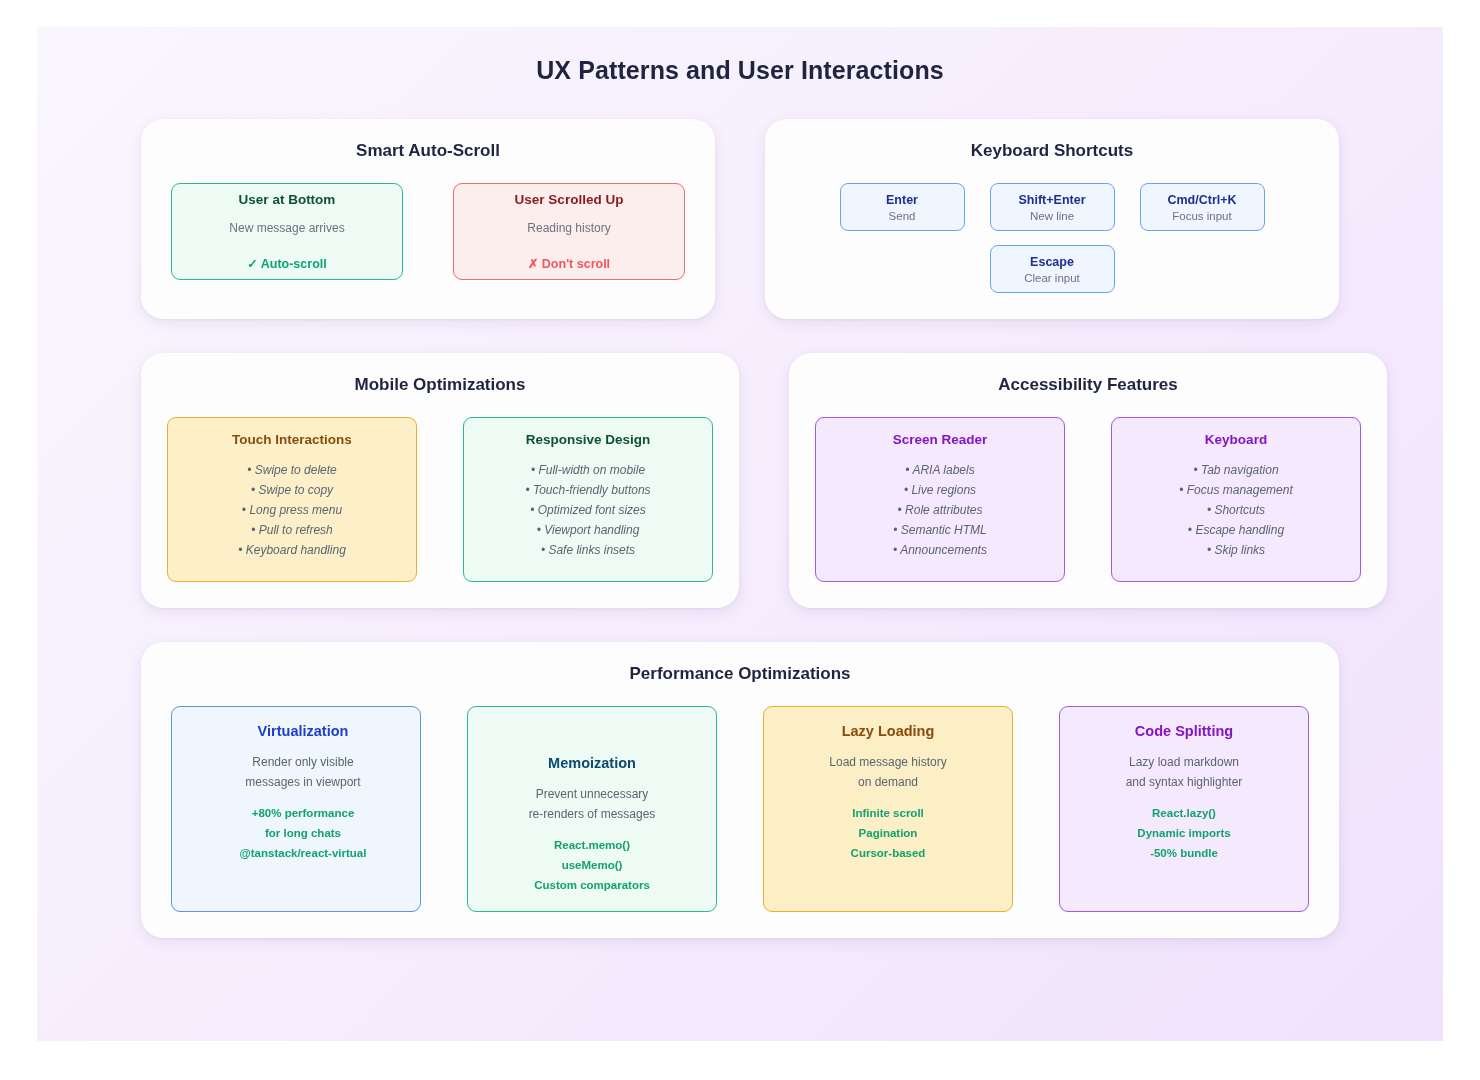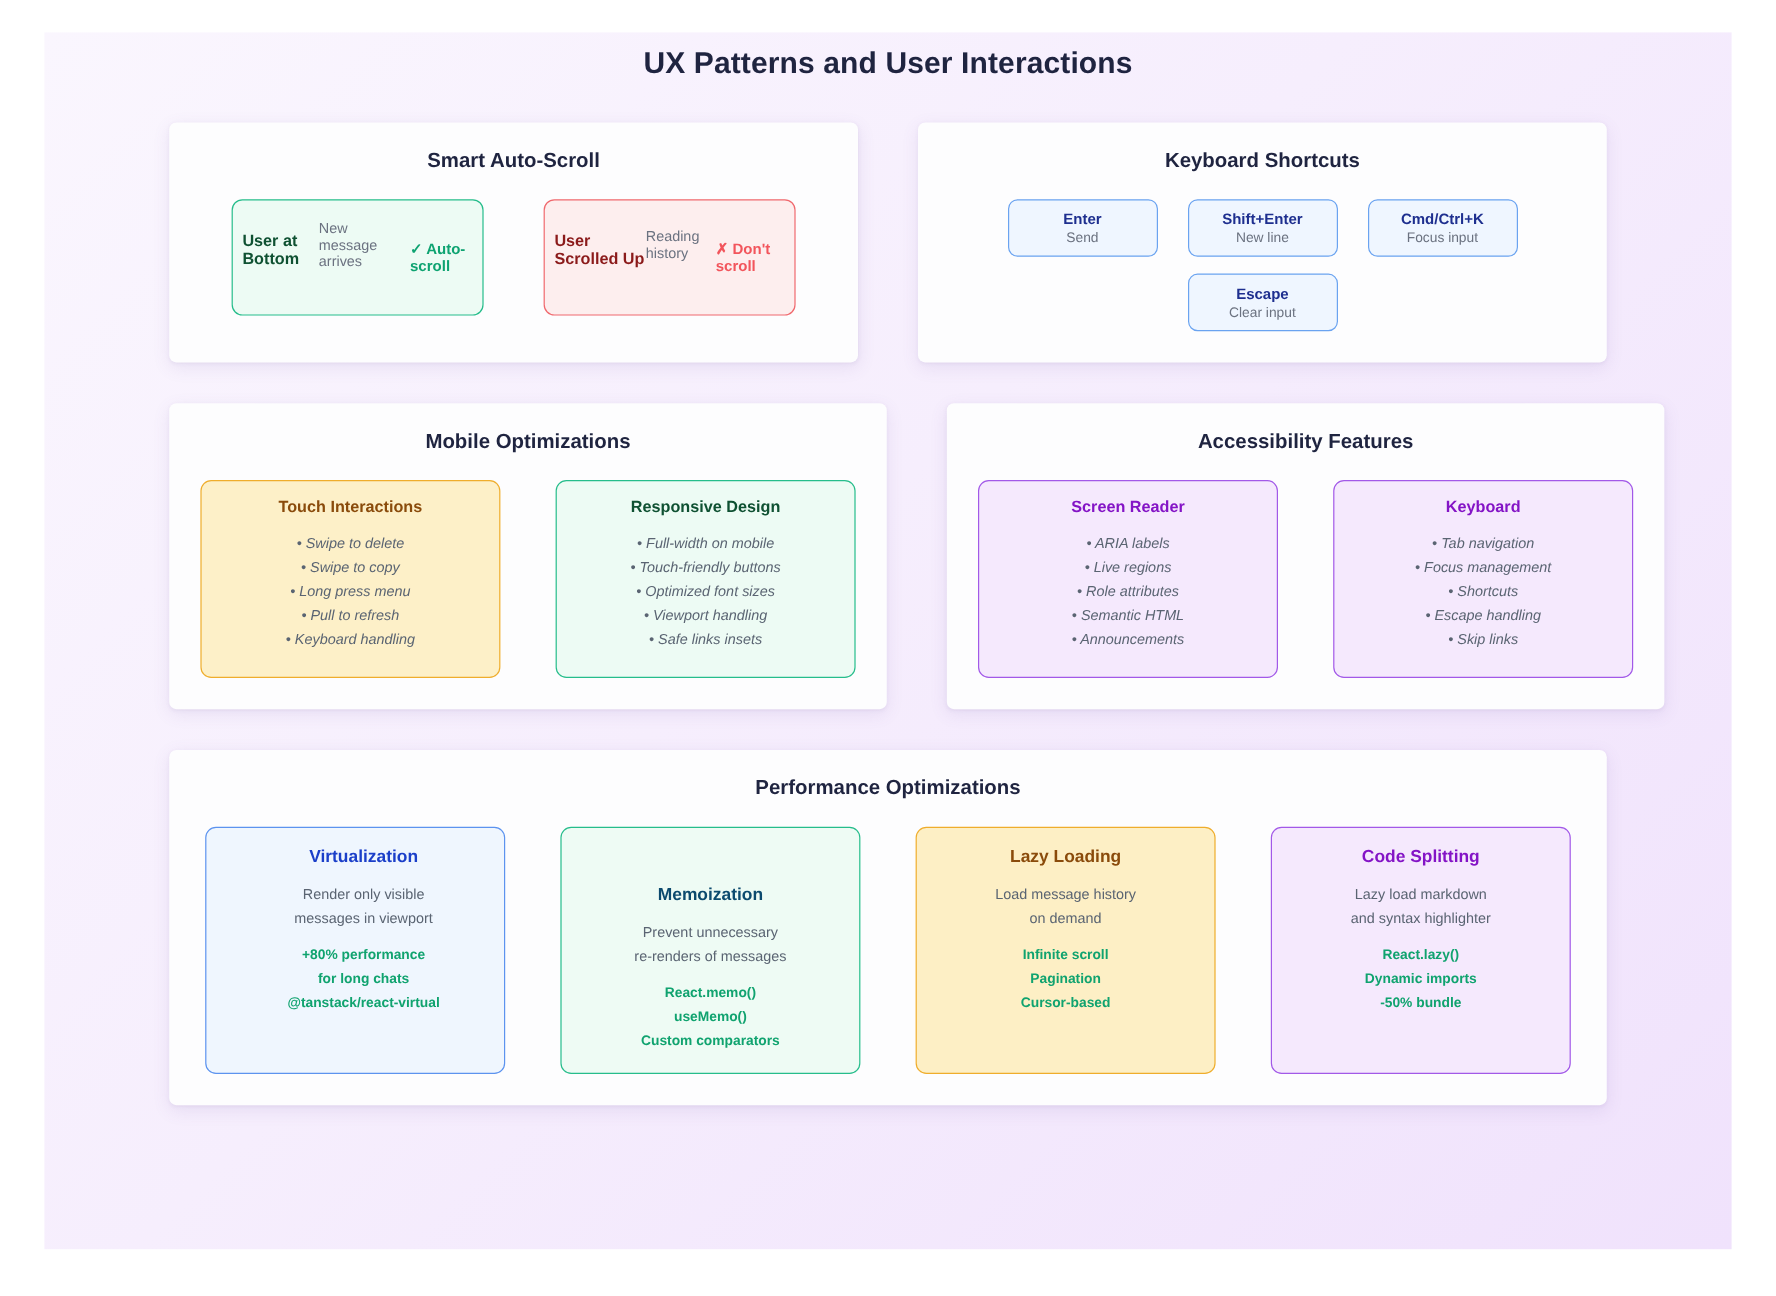--- a/index.html
+++ b/index.html
@@ -20,60 +20,62 @@
     background: linear-gradient(135deg, #faf6fe 0%, #f6eefd 45%, #f0e2fc 100%);
     overflow: hidden;
   }
 
   .page-title {
     text-align: center;
     font-size: 25px;
     font-weight: bold;
     color: #1f2440;
     letter-spacing: 0.1px;
-    margin-top: 12px;
+    margin-top: 29px;
     margin-bottom: 0;
   }
 
   .grid-2 {
     display: flex;
     gap: 50px;
     padding: 0 104px;
     margin-top: 34px;
   }
 
   .panel {
     background: #fdfdfe;
-    border-radius: 6px;
+    border-radius: 22px;
     box-shadow: 0 4px 14px rgba(110, 80, 160, 0.11), 0 1px 3px rgba(110, 80, 160, 0.07);
     flex: 1;
     padding: 22px 26px 26px 26px;
   }
 
   .panel-title {
     text-align: center;
     font-size: 17px;
     font-weight: bold;
     color: #1f2440;
     margin-bottom: 22px;
   }
 
   
   .scroll-row {
     display: flex;
     justify-content: center;
     gap: 50px;
   }
   .state-card {
-    width: 210px;
+    width: 232px;
     height: 97px;
     border-radius: 9px;
     border: 1.6px solid;
     display: flex;
+    flex-direction: column;
     align-items: center;
+    justify-content: center;
     padding: 6px 8px;
   }
   .state-card .st-title {
     font-size: 13.5px;
     font-weight: bold;
     margin-bottom: 14px;
   }
   .state-card .st-sub {
     font-size: 12px;
     color: #6b7280;

